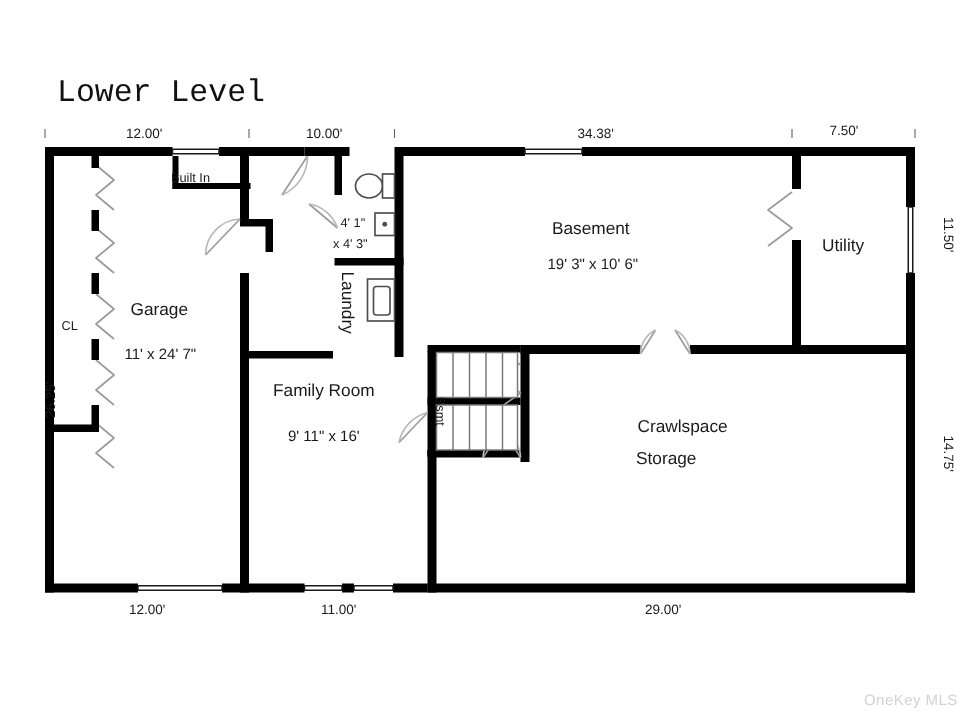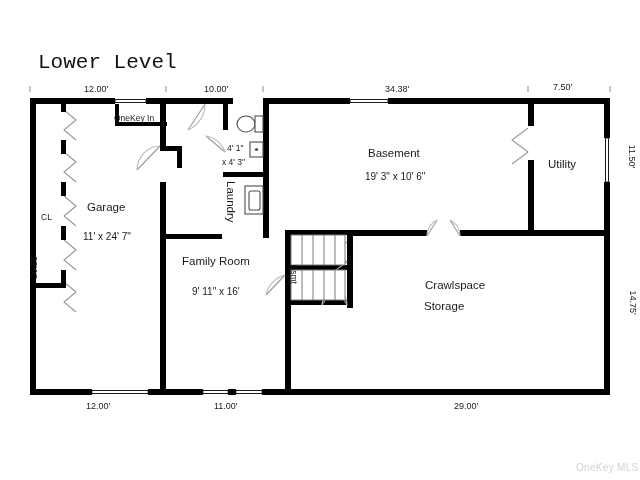--- a/index.html
+++ b/index.html
@@ -250,28 +250,28 @@
 
   <div class="txt title-text" style="left:38px; top:52px;font-family:Liberation Mono, monospace;">Lower Level</div>
 
   <div class="txt dim-label" style="left:84px; top:85px;">12.00'</div>
   <div class="txt dim-label" style="left:204px; top:85px;">10.00'</div>
   <div class="txt dim-label" style="left:385px; top:85px;">34.38'</div>
   <div class="txt dim-label" style="left:553px; top:83px;">7.50'</div>
 
   <div class="txt dim-label" style="left:86px; top:402px;">12.00'</div>
   <div class="txt dim-label" style="left:214px; top:402px;text-align:right;">11.00'</div>
-  <div class="txt dim-label" style="left:454px; top:402px;">29.00'</div>
+  <div class="txt dim-label" style="left:430px; top:402px;">29.00'</div>
 
   <div class="txt dim-label rot-ccw" style="left:22px; top:262px;">26.25'</div>
 
   <div class="txt dim-label rot-cw" style="left:620px; top:152px;">11.50'</div>
   <div class="txt dim-label rot-cw" style="left:620px; top:298px;">14.75'</div>
 
-  <div class="txt small-label" style="left:114px; top:114px;">OneKey In</div>
+  <div class="txt small-label" style="left:114px; top:114px;">Built In</div>
 
   <div class="txt small-label" style="left:41px; top:213px;">CL</div>
 
   <div class="txt room-label" style="left:87px; top:202px;">Garage</div>
   <div class="txt room-dim" style="left:83px; top:232px;">11' x 24' 7"</div>
 
   <div class="txt small-label" style="left:227px; top:144px;">4' 1"</div>
   <div class="txt small-label" style="left:222px; top:158px;">x 4' 3"</div>
 
   <div class="txt vert-label rot-cw" style="left:236px; top:181px;">Laundry</div>

